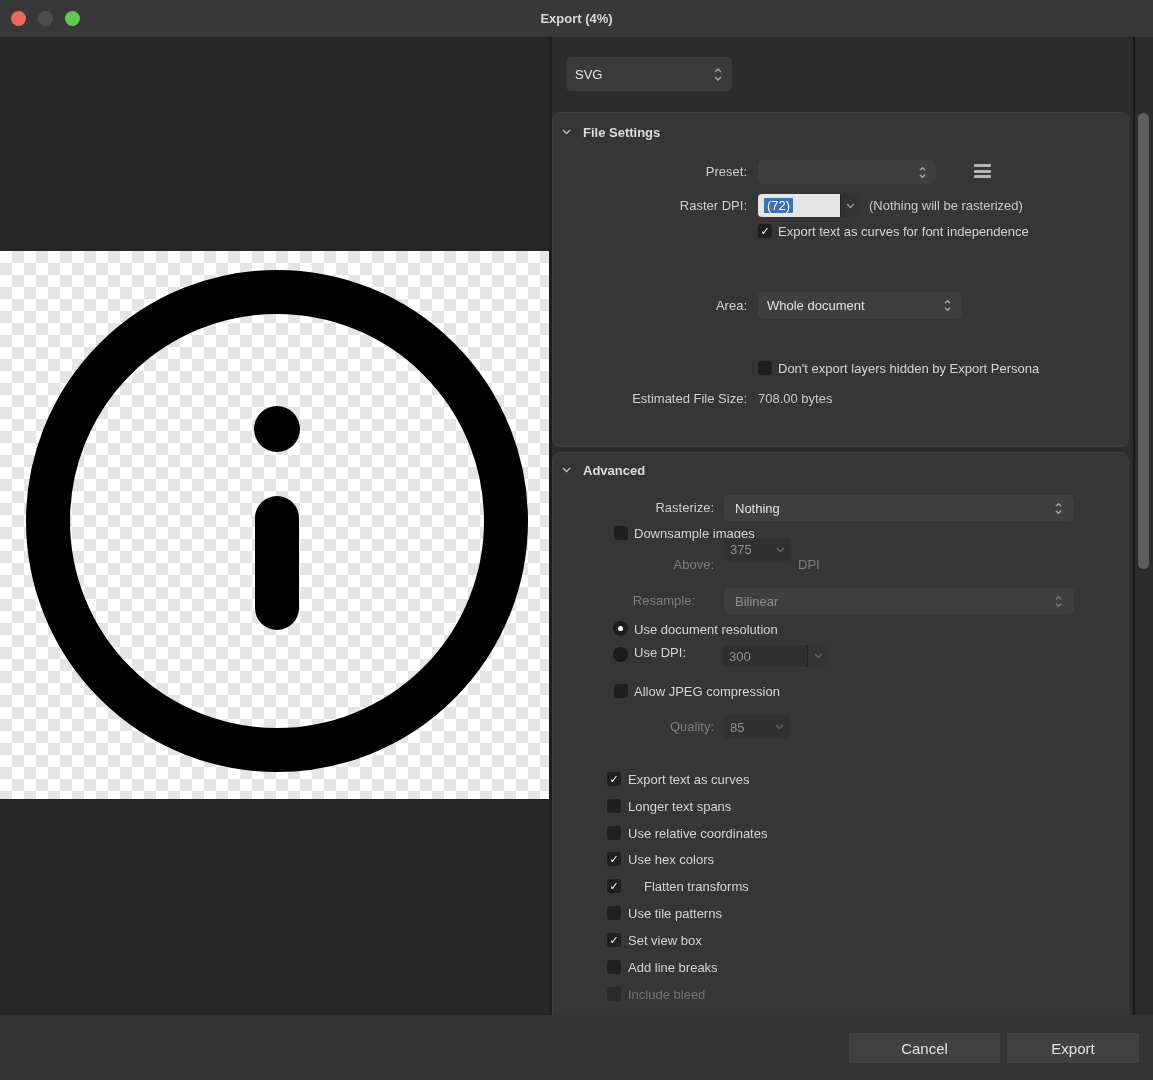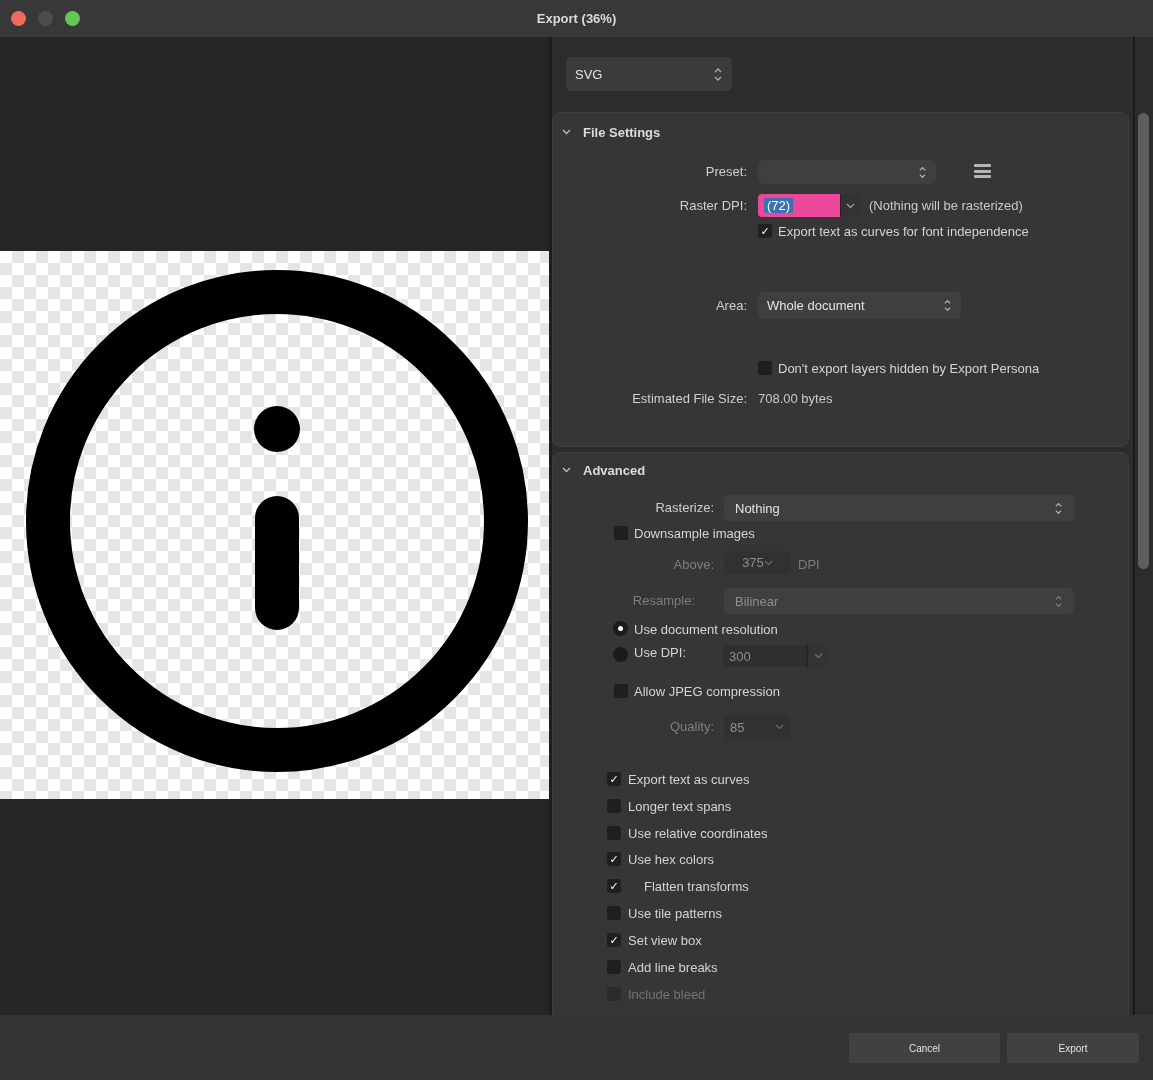--- a/index.html
+++ b/index.html
@@ -30,21 +30,21 @@
   .panel{position:absolute;left:0;width:577px;background:#363636;border:1px solid #3e3e3e;border-radius:8px;box-sizing:border-box;}
   #fs-panel{top:75px;height:335px;}
   #adv-panel{top:415px;height:564px;border-bottom-left-radius:0;border-bottom-right-radius:0;}
   .sec-header{position:absolute;left:9px;height:16px;display:flex;align-items:center;gap:12px;color:#dcdcdc;font-weight:700;font-size:13px;cursor:default;}
   
   .ddl{position:absolute;background:#3f3f3f;border-radius:5px;display:flex;align-items:center;box-sizing:border-box;padding:0 9px;color:#e3e3e3;}
   .ddl .val{flex:1;white-space:nowrap;overflow:hidden;}
   .ddl.dim .val{color:#8e8e8e;}
   .ddl.dim svg{opacity:.55;}
   .combo{position:absolute;display:flex;border-radius:4px;overflow:hidden;}
-  .combo .inp{background:#ec4899;display:flex;align-items:center;padding:0 6px;box-sizing:border-box;}
+  .combo .inp{background:#e5e5e5;display:flex;align-items:center;padding:0 6px;box-sizing:border-box;}
   .combo .btn{background:#333333;display:flex;align-items:center;justify-content:center;border-left:1px solid #222;}
   .combo.dim .inp{background:#2f2f2f;color:#8e8e8e;}
   .combo.dim .btn svg{opacity:.55;}
   .sel{background:#3d72ae;color:#fff;padding:0 3px;border-radius:1px;}
   .mini{position:absolute;background:#313131;border-radius:4px;display:flex;align-items:center;justify-content:space-between;padding:0 6px;box-sizing:border-box;color:#8e8e8e;}
   .mini svg{opacity:.5;}
   
   .lbl{position:absolute;text-align:right;color:#cfcfcf;white-space:nowrap;}
   .lbl.dim, .txt.dim{color:#7d7d7d;}
   .txt{position:absolute;white-space:nowrap;color:#cfcfcf;}
@@ -57,35 +57,35 @@
   .cb-label{position:absolute;white-space:nowrap;color:#d4d4d4;}
   .row.dis .cb-label{color:#747474;}
   
   #preset-menu{position:absolute;left:421px;top:51px;width:17px;height:14px;display:flex;flex-direction:column;justify-content:space-between;cursor:default;}
   #preset-menu span{display:block;height:3px;background:#b5b5b5;border-radius:1px;}
   
   #scroll-line{position:absolute;left:581px;top:0;width:2px;height:978px;background:#191919;}
   #scroll-thumb{position:absolute;left:586px;top:76px;width:11px;height:456px;border-radius:6px;background:#5e5e5e;}
   
   #footer{position:absolute;left:0;top:1015px;width:1153px;height:65px;background:#333333;}
-  .btn-main{position:absolute;top:18px;height:30px;background:#414141;border:none;border-radius:0;color:#e2e2e2;font-family:inherit;font-size:10px;}
+  .btn-main{position:absolute;top:18px;height:30px;background:#414141;border:none;border-radius:0;color:#e2e2e2;font-family:inherit;font-size:15px;}
   #cancel-btn{left:849px;width:151px;}
   #export-btn{left:1007px;width:132px;}
   svg.icon{display:block;}
 </style>
 </head>
 <body>
 
 <div id="window">
 
   <div id="titlebar">
     <div class="tl" id="tl-close" style="background: rgb(237, 106, 95);"></div>
     <div class="tl" id="tl-min" style="background: rgb(77, 77, 77);"></div>
     <div class="tl" id="tl-zoom" style="background: rgb(98, 197, 84);"></div>
-    <div id="window-title">Export (36%)</div>
+    <div id="window-title">Export (4%)</div>
   </div>
 
   <div id="preview">
     <div id="checker">
       <svg class="icon" width="549" height="548" viewBox="0 0 549 548">
         <circle cx="277" cy="270" r="229" fill="none" stroke="#000000" stroke-width="44"></circle>
         <circle cx="277" cy="178" r="23" fill="#000000"></circle>
         <rect x="255" y="245" width="44" height="134" rx="22" fill="#000000"></rect>
       </svg>
     </div>
@@ -170,21 +170,21 @@
         <svg class="icon" width="9" height="13" viewBox="0 0 10 15" fill="none" stroke="#a8a8a8" stroke-width="1.5">
             <path d="M2 5 L5 2 L8 5"></path>
             <path d="M2 10 L5 13 L8 10"></path>
           </svg>
       </div>
 
       <span class="cb" style="left:61px;top:73px;"></span>
       <span class="cb-label" style="left:81px;top:73px;">Downsample images</span>
 
       <span class="lbl dim" style="right:414px;top:104px;text-align:right;">Above:</span>
-      <div class="mini" style="left:171px;top:98px;width:67px;height:23px;justify-content:center;">
+      <div class="mini" style="left:171px;top:85px;width:67px;height:23px;">
         <span>375</span>
         <svg class="icon" width="9" height="6" viewBox="0 0 9 6" fill="none" stroke="#9a9a9a" stroke-width="1.3">
             <path d="M1 1 L4.5 4.5 L8 1"></path>
           </svg>
       </div>
       <span class="txt dim" style="left:245px;top:104px;">DPI</span>
 
       <span class="lbl dim" style="right:433px;top:140px;">Resample:</span>
       <div class="ddl dim" style="left:171px;top:135px;width:350px;height:26px;padding:0 11px;">
         <span class="val">Bilinear</span>

